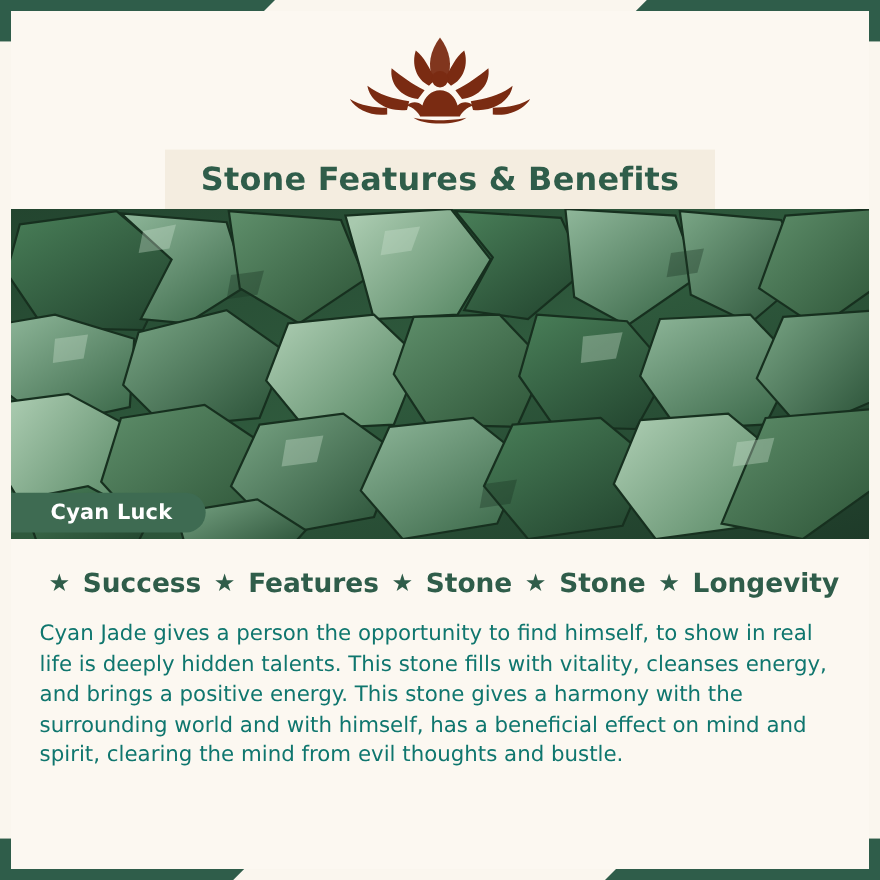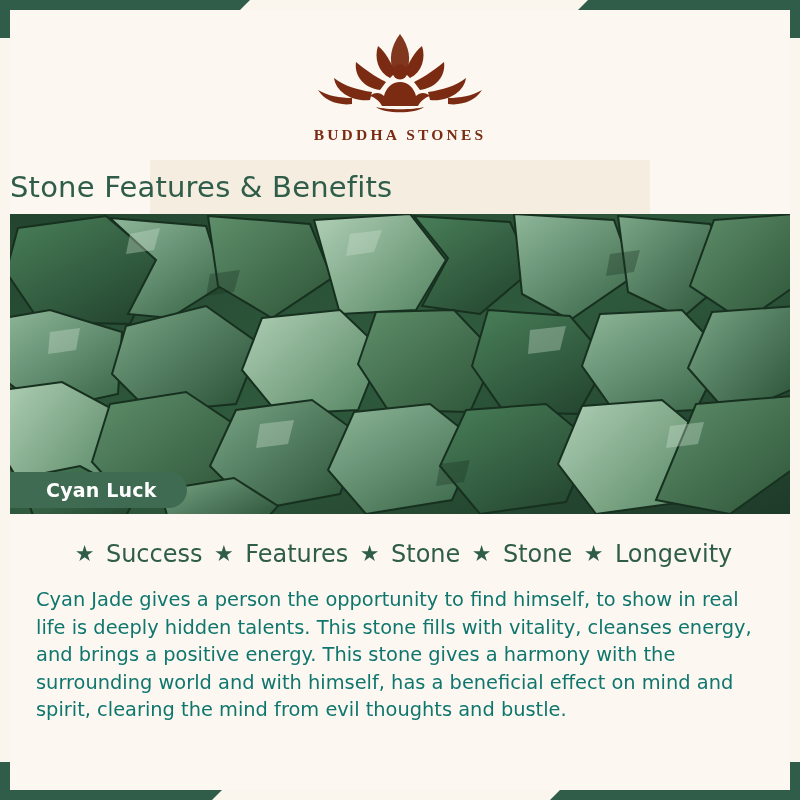--- a/index.html
+++ b/index.html
@@ -69,23 +69,23 @@
     margin: 16px 0 0 0;
     height: 54px;
   }
   .title-band-bg {
     position: absolute;
     left: 140px; right: 140px; top: 0; bottom: 0;
     background: #f4ede0;
   }
   .title-text {
     position: relative;
-    text-align: left;
+    text-align: center;
     font-size: 29px;
-    font-weight: 400;
+    font-weight: 700;
     color: #2f5d4a;
     line-height: 54px;
     font-family: "DejaVu Sans", sans-serif;
     letter-spacing: 0.2px;
   }
 
   
   .photo {
     position: relative;
     height: 300px;
@@ -112,21 +112,21 @@
 
   
   .benefits {
     padding: 26px 18px 6px 18px;
     text-align: center;
     white-space: nowrap;
   }
   .benefit {
     display: inline-block;
     font-size: 24px;
-    font-weight: 400;
+    font-weight: 700;
     color: #2f5d4a;
     font-family: "DejaVu Sans", sans-serif;
     vertical-align: middle;
   }
   .star {
     display: inline-block;
     color: #2f5d4a;
     font-size: 22px;
     margin: 0 7px;
     vertical-align: middle;
@@ -170,21 +170,20 @@
           <path d="M156 50 C154 64 138 74 120 72 L118 64 C132 62 146 58 156 50 Z"></path>
 
           <path d="M8 62 C14 72 28 78 42 76 L42 70 C30 70 18 68 8 62 Z"></path>
           <path d="M172 62 C166 72 152 78 138 76 L138 70 C150 70 162 68 172 62 Z"></path>
 
           <circle cx="90" cy="44" r="7.5"></circle>
           <path d="M90 54 C82 54 76 60 74 68 C70 64 64 64 60 68 C66 70 70 74 72 78 L108 78 C110 74 114 70 120 68 C116 64 110 64 106 68 C104 60 98 54 90 54 Z"></path>
           <path d="M66 79 C74 86 106 86 114 79 C104 82 76 82 66 79 Z"></path>
         </g>
       </svg>
-      <div class="brand-name">BUDDHA STONES</div>
     </div>
 
     <div class="title-band">
       <div class="title-band-bg"></div>
       <div class="title-text">Stone Features &amp; Benefits</div>
     </div>
 
     <div class="photo">
       <svg class="photo-canvas" viewBox="0 0 780 300" preserveAspectRatio="none">
         <defs>

